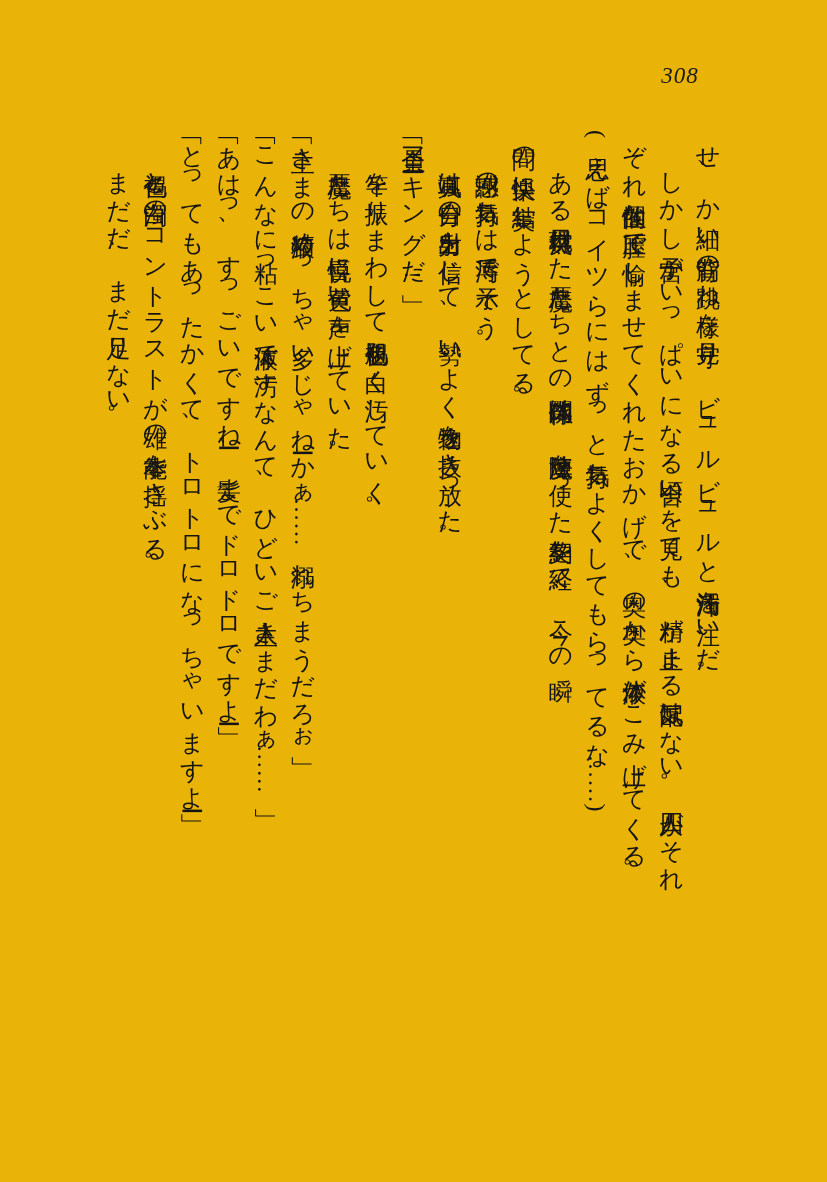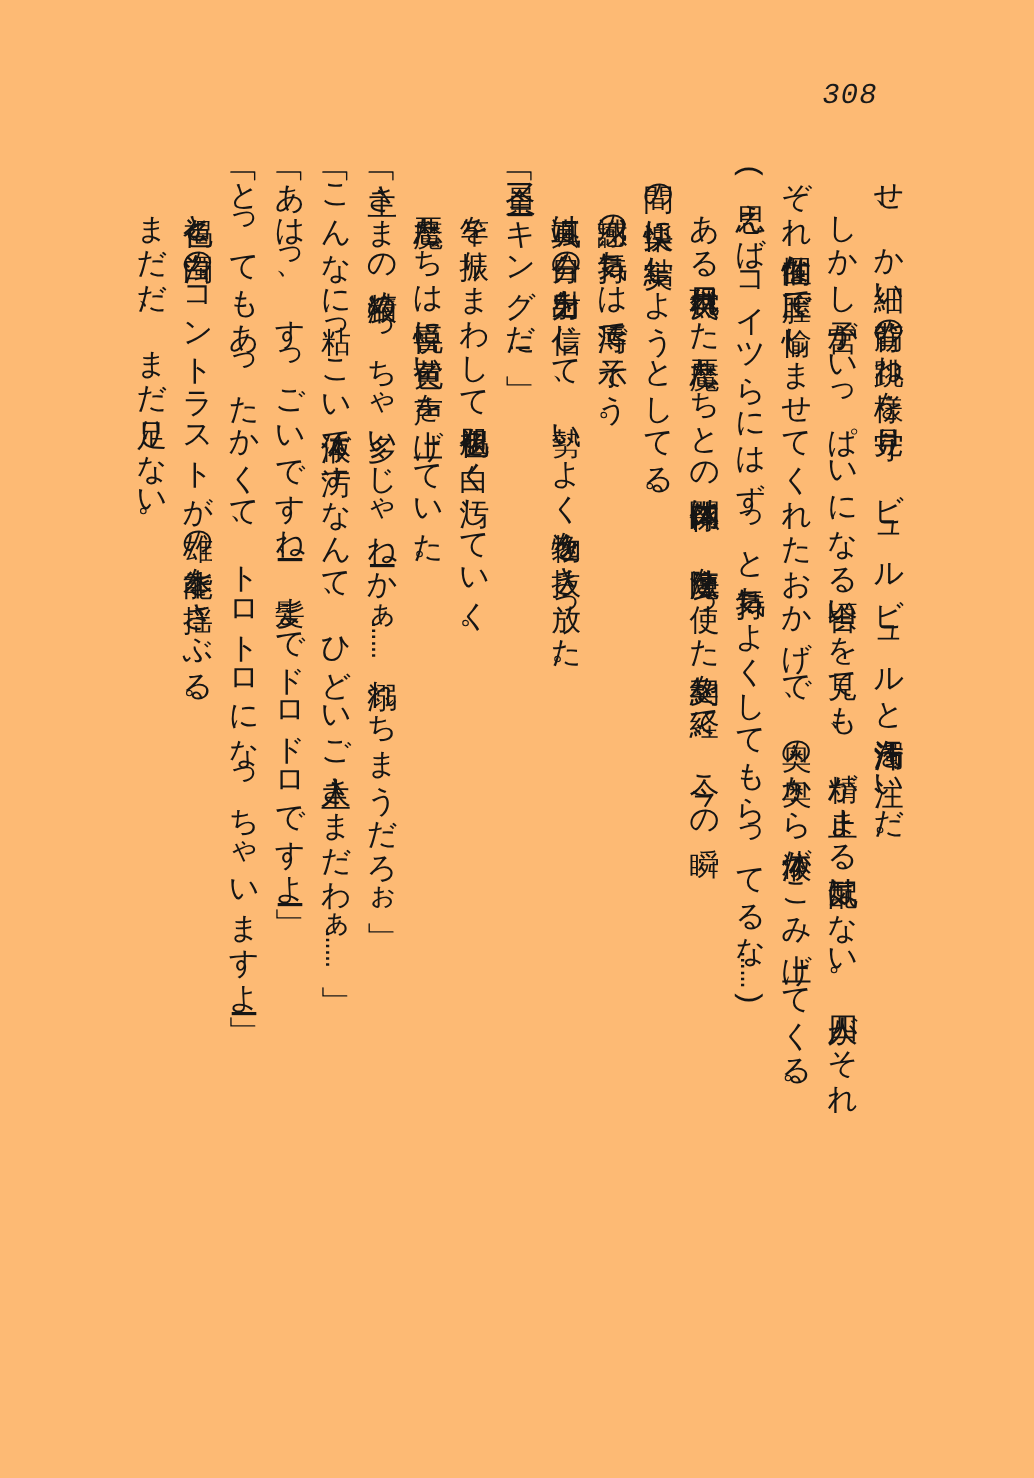--- a/index.html
+++ b/index.html
@@ -5,23 +5,23 @@
   html, body {
     margin: 0;
     padding: 0;
     background: #e8e8e8;
   }
   .book-page {
     position: relative;
     width: 827px;
     height: 1182px;
     margin: 0 auto;
-    background: #fdba74;
+    background: #eab308;
     overflow: hidden;
-    font-family: Liberation Mono, monospace;
+    font-family: Liberation Serif, serif;
     color: #151515;
   }
   .page-number {
     position: absolute;
     top: 63px;
     left: 645px;
     width: 70px;
     text-align: center;
     font-size: 23px;
     font-style: italic;

